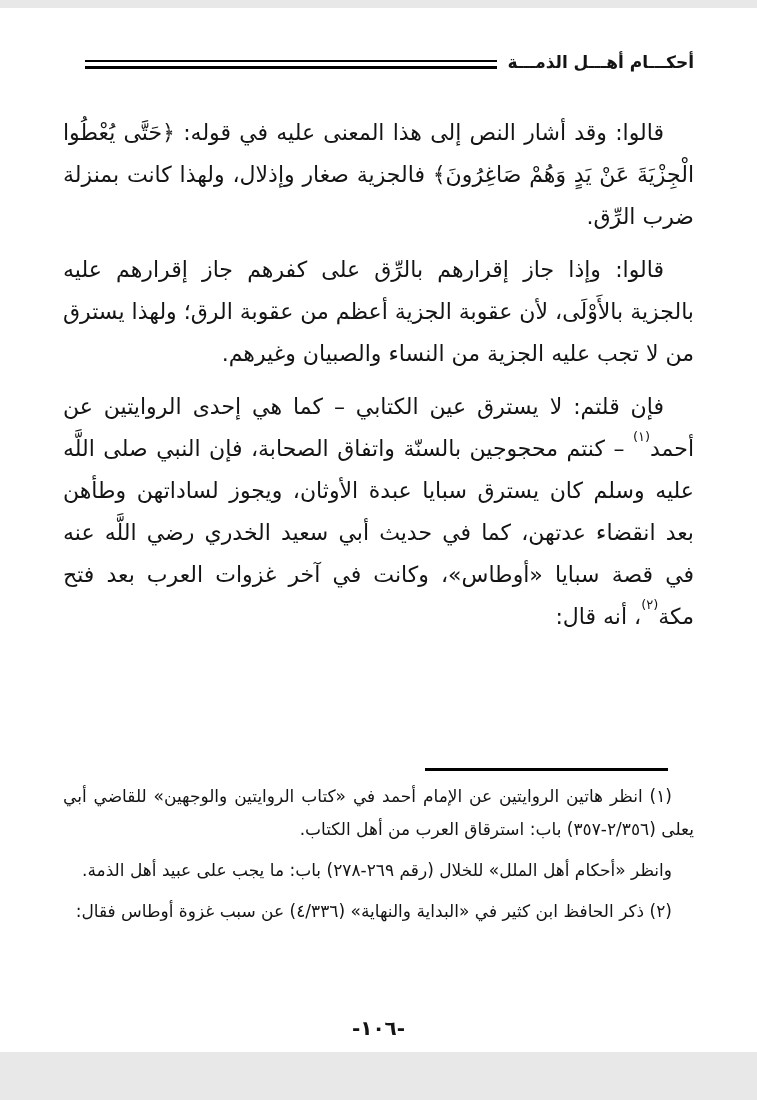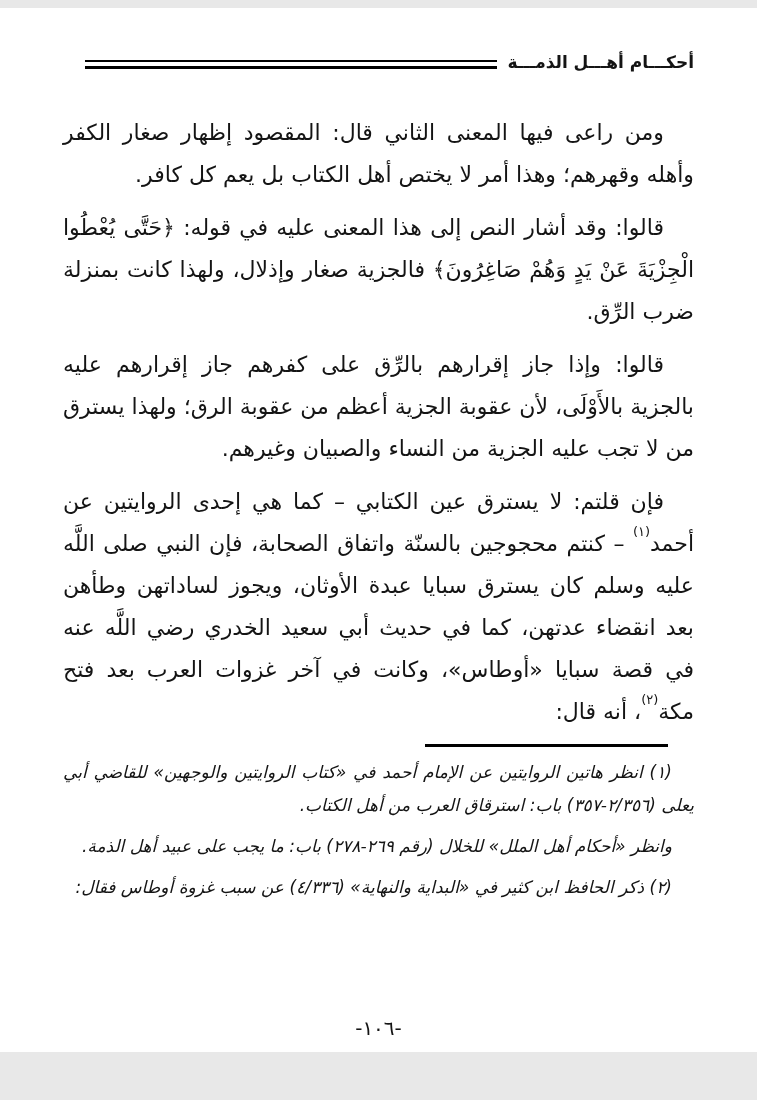--- a/index.html
+++ b/index.html
@@ -41,21 +41,21 @@
     margin-bottom:11px;
   }
   .body-par.indent { text-indent:30px; }
   .fn-ref {
     font-size:13px;
     position:relative; top:-7px;
     line-height:0;
   }
   
   .footnotes {
-    position:absolute; top:736px; right:63px; left:63px;font-style:italic;
+    position:absolute; top:760px; right:63px; left:63px;
   }
   .fn-rule {
     width:243px; height:0;
     border-top:3px solid #000;
     margin-right:26px;
     margin-bottom:9px;
   }
   .fn-par {
     font-size:17px; line-height:33px;
     text-align:justify;
@@ -66,34 +66,34 @@
   .cont-mark {
     position:absolute; left:52px; bottom:2px;
     font-size:18px; font-weight:bold;
   }
   
   .page-number {
     position:absolute; top:1008px; left:0; right:0;
     text-align:center;
     font-size:20px;
     letter-spacing:1px;
+    font-weight:bold;
   }
 </style>
 </head>
 <body>
 
 <div class="page">
 
   <div class="header">
     <span class="header-title">أحكـــام أهـــل الذمـــة</span>
     <span class="header-rule"></span>
   </div>
 
   <div class="body-text">
-      <p class="body-par indent">ومن راعى فيها المعنى الثاني قال: المقصود إظهار صغار الكفر وأهله وقهرهم؛ وهذا أمر لا يختص أهل الكتاب بل يعم كل كافر.</p>
       <p class="body-par indent">قالوا: وقد أشار النص إلى هذا المعنى عليه في قوله: ﴿حَتَّى يُعْطُوا الْجِزْيَةَ عَنْ يَدٍ وَهُمْ صَاغِرُونَ﴾ فالجزية صغار وإذلال، ولهذا كانت بمنزلة ضرب الرِّق.</p>
       <p class="body-par indent">قالوا: وإذا جاز إقرارهم بالرِّق على كفرهم جاز إقرارهم عليه بالجزية بالأَوْلَى، لأن عقوبة الجزية أعظم من عقوبة الرق؛ ولهذا يسترق من لا تجب عليه الجزية من النساء والصبيان وغيرهم.</p>
       <p class="body-par indent">فإن قلتم: لا يسترق عين الكتابي – كما هي إحدى الروايتين عن أحمد<sup class="fn-ref">(١)</sup> – كنتم محجوجين بالسنّة واتفاق الصحابة، فإن النبي صلى اللَّه عليه وسلم كان يسترق سبايا عبدة الأوثان، ويجوز لساداتهن وطأهن بعد انقضاء عدتهن، كما في حديث أبي سعيد الخدري رضي اللَّه عنه في قصة سبايا «أوطاس»، وكانت في آخر غزوات العرب بعد فتح مكة<sup class="fn-ref">(٢)</sup>، أنه قال:</p>
     </div>
 
   <div class="footnotes">
     <div class="fn-rule"></div>
     <div id="fn-list">
         <p class="fn-par indent">(١) انظر هاتين الروايتين عن الإمام أحمد في «كتاب الروايتين والوجهين» للقاضي أبي يعلى (٢/٣٥٦-٣٥٧) باب: استرقاق العرب من أهل الكتاب.</p>
         <p class="fn-par indent">وانظر «أحكام أهل الملل» للخلال (رقم ٢٦٩-٢٧٨) باب: ما يجب على عبيد أهل الذمة.</p>

